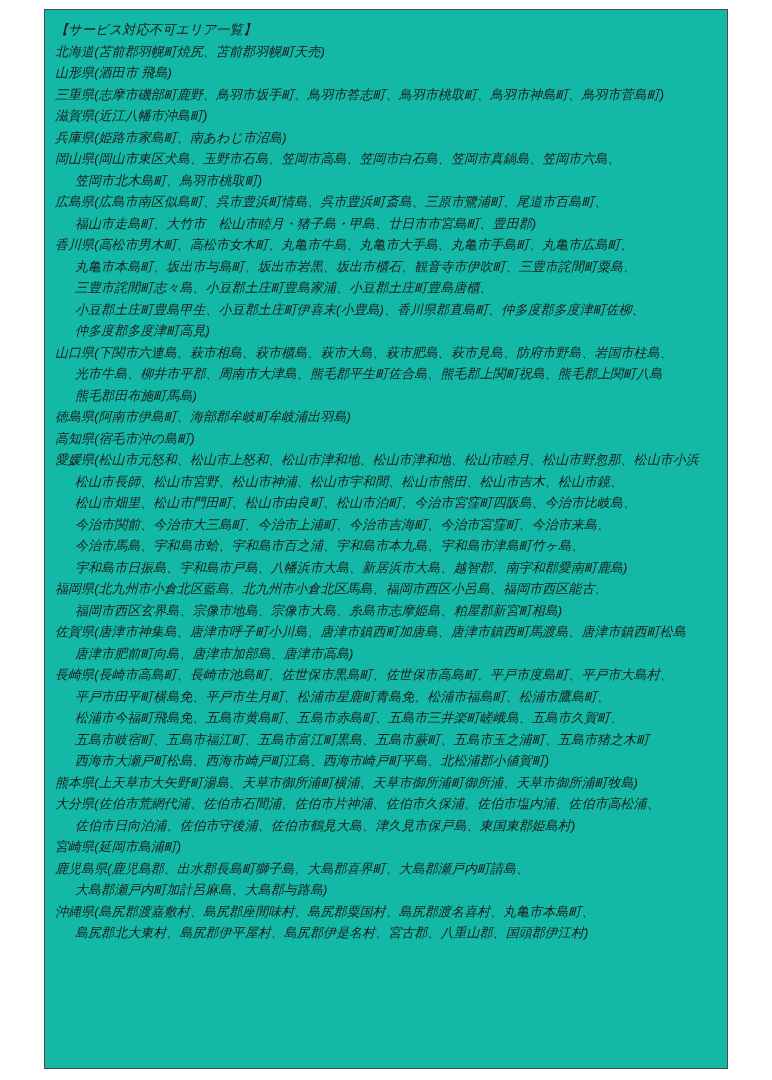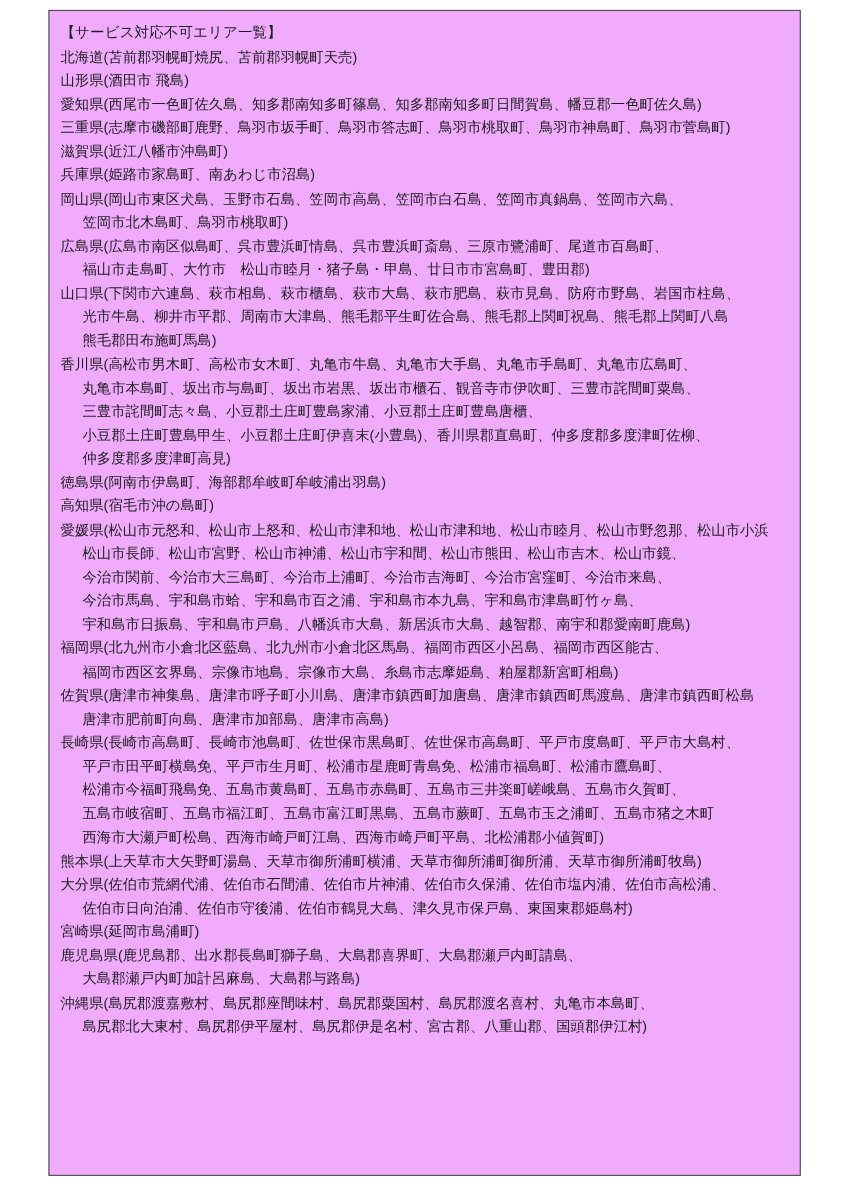--- a/index.html
+++ b/index.html
@@ -15,22 +15,23 @@
     overflow: hidden;
   }
   #doc-frame {
     position: absolute;
     left: 44px;
     top: 9px;
     width: 684px;
     height: 1060px;
     border: 1px solid #4a4a4a;
     box-sizing: border-box;
-    background: #f0abfc;
+    background: #14b8a6;
     padding: 9px 10px 0 10px;
+    font-style: italic;
   }
   .title-line {
     font-size: 13.2px;
     line-height: 21.5px;
     white-space: nowrap;
     letter-spacing: 0.1px;
   }
   .entry {
     font-size: 13px;
     line-height: 21.5px;
@@ -50,60 +51,58 @@
 <div id="doc-frame">
   <div class="title-line">【サービス対応不可エリア一覧】</div>
   <div id="entries">
       <div class="entry">
         <span class="ln">北海道(苫前郡羽幌町焼尻、苫前郡羽幌町天売)</span>
       </div>
       <div class="entry">
         <span class="ln">山形県(酒田市 飛島)</span>
       </div>
       <div class="entry">
-        <span class="ln">愛知県(西尾市一色町佐久島、知多郡南知多町篠島、知多郡南知多町日間賀島、幡豆郡一色町佐久島)</span>
-      </div>
-      <div class="entry">
         <span class="ln">三重県(志摩市磯部町鹿野、鳥羽市坂手町、鳥羽市答志町、鳥羽市桃取町、鳥羽市神島町、鳥羽市菅島町)</span>
       </div>
       <div class="entry">
         <span class="ln">滋賀県(近江八幡市沖島町)</span>
       </div>
       <div class="entry">
         <span class="ln">兵庫県(姫路市家島町、南あわじ市沼島)</span>
       </div>
       <div class="entry">
         <span class="ln">岡山県(岡山市東区犬島、玉野市石島、笠岡市高島、笠岡市白石島、笠岡市真鍋島、笠岡市六島、</span>
         <span class="ln ind">笠岡市北木島町、鳥羽市桃取町)</span>
       </div>
       <div class="entry">
         <span class="ln">広島県(広島市南区似島町、呉市豊浜町情島、呉市豊浜町斎島、三原市鷺浦町、尾道市百島町、</span>
         <span class="ln ind">福山市走島町、大竹市　松山市睦月・猪子島・甲島、廿日市市宮島町、豊田郡)</span>
       </div>
       <div class="entry">
-        <span class="ln">山口県(下関市六連島、萩市相島、萩市櫃島、萩市大島、萩市肥島、萩市見島、防府市野島、岩国市柱島、</span>
-        <span class="ln ind">光市牛島、柳井市平郡、周南市大津島、熊毛郡平生町佐合島、熊毛郡上関町祝島、熊毛郡上関町八島</span>
-        <span class="ln ind">熊毛郡田布施町馬島)</span>
-      </div>
-      <div class="entry">
         <span class="ln">香川県(高松市男木町、高松市女木町、丸亀市牛島、丸亀市大手島、丸亀市手島町、丸亀市広島町、</span>
         <span class="ln ind">丸亀市本島町、坂出市与島町、坂出市岩黒、坂出市櫃石、観音寺市伊吹町、三豊市詫間町粟島、</span>
         <span class="ln ind">三豊市詫間町志々島、小豆郡土庄町豊島家浦、小豆郡土庄町豊島唐櫃、</span>
         <span class="ln ind">小豆郡土庄町豊島甲生、小豆郡土庄町伊喜末(小豊島)、香川県郡直島町、仲多度郡多度津町佐柳、</span>
         <span class="ln ind">仲多度郡多度津町高見)</span>
+      </div>
+      <div class="entry">
+        <span class="ln">山口県(下関市六連島、萩市相島、萩市櫃島、萩市大島、萩市肥島、萩市見島、防府市野島、岩国市柱島、</span>
+        <span class="ln ind">光市牛島、柳井市平郡、周南市大津島、熊毛郡平生町佐合島、熊毛郡上関町祝島、熊毛郡上関町八島</span>
+        <span class="ln ind">熊毛郡田布施町馬島)</span>
       </div>
       <div class="entry">
         <span class="ln">徳島県(阿南市伊島町、海部郡牟岐町牟岐浦出羽島)</span>
       </div>
       <div class="entry">
         <span class="ln">高知県(宿毛市沖の島町)</span>
       </div>
       <div class="entry">
         <span class="ln">愛媛県(松山市元怒和、松山市上怒和、松山市津和地、松山市津和地、松山市睦月、松山市野忽那、松山市小浜</span>
         <span class="ln ind">松山市長師、松山市宮野、松山市神浦、松山市宇和間、松山市熊田、松山市吉木、松山市鏡、</span>
+        <span class="ln ind">松山市畑里、松山市門田町、松山市由良町、松山市泊町、今治市宮窪町四阪島、今治市比岐島、</span>
         <span class="ln ind">今治市関前、今治市大三島町、今治市上浦町、今治市吉海町、今治市宮窪町、今治市来島、</span>
         <span class="ln ind">今治市馬島、宇和島市蛤、宇和島市百之浦、宇和島市本九島、宇和島市津島町竹ヶ島、</span>
         <span class="ln ind">宇和島市日振島、宇和島市戸島、八幡浜市大島、新居浜市大島、越智郡、南宇和郡愛南町鹿島)</span>
       </div>
       <div class="entry">
         <span class="ln">福岡県(北九州市小倉北区藍島、北九州市小倉北区馬島、福岡市西区小呂島、福岡市西区能古、</span>
         <span class="ln ind">福岡市西区玄界島、宗像市地島、宗像市大島、糸島市志摩姫島、粕屋郡新宮町相島)</span>
       </div>
       <div class="entry">
         <span class="ln">佐賀県(唐津市神集島、唐津市呼子町小川島、唐津市鎮西町加唐島、唐津市鎮西町馬渡島、唐津市鎮西町松島</span>

